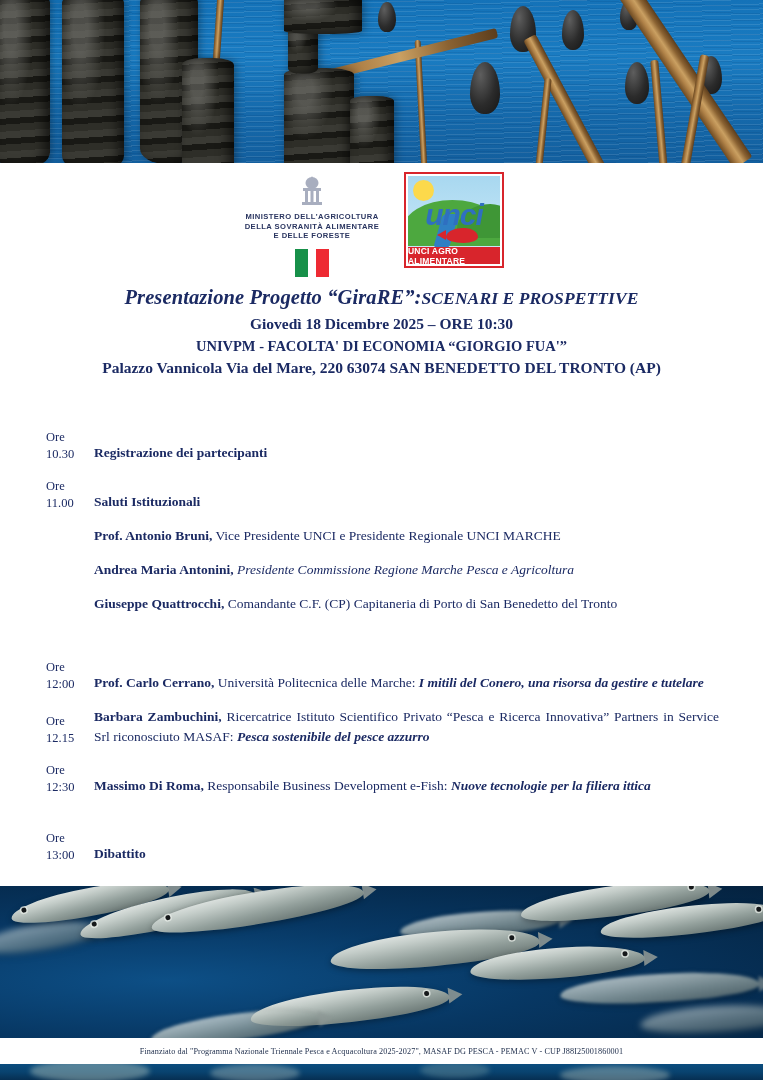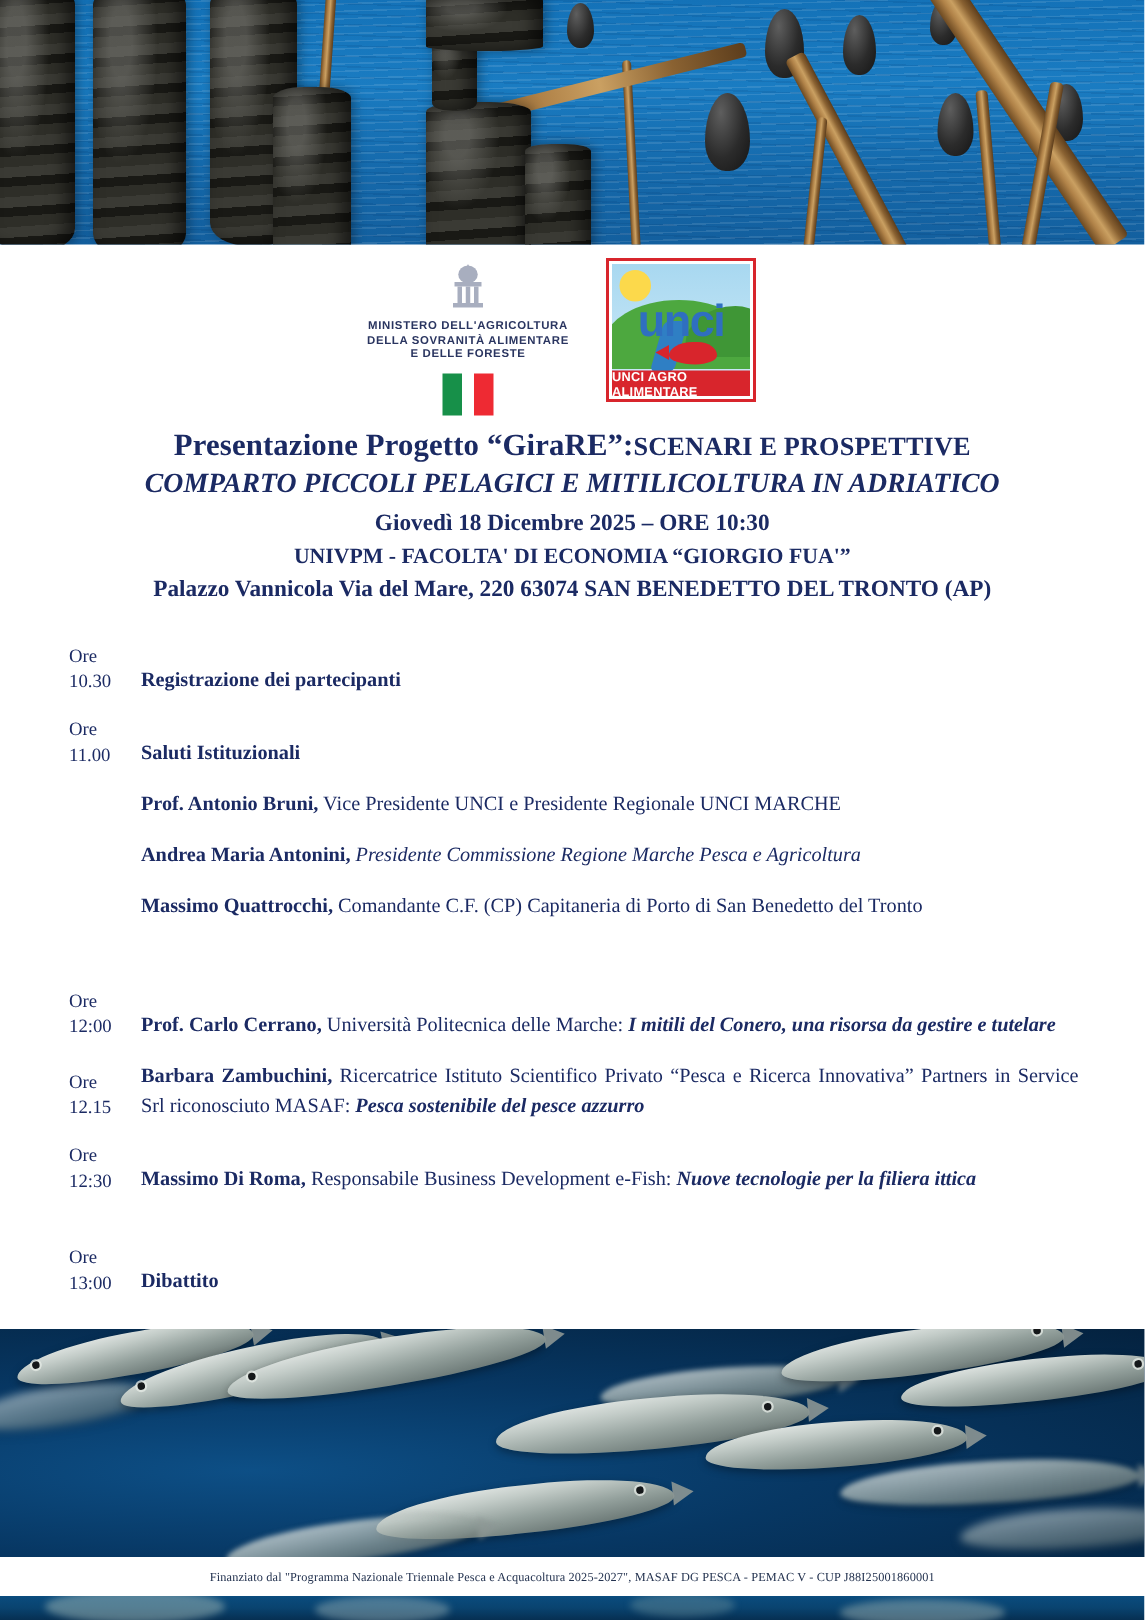--- a/index.html
+++ b/index.html
@@ -84,21 +84,21 @@
   }
   .unci-river {
     position: absolute; left: 30px; bottom: 16px; width: 16px; height: 34px;
     background: #2f7fc4; transform: skewX(-16deg); border-radius: 4px;
   }
   .unci-word {
     position: absolute; left: 0; right: 0; top: 24px;
     text-align: center;
     font-family: "Liberation Sans", sans-serif;
     font-weight: bold; font-size: 30px; letter-spacing: -1px;
-    color: #2f6fc0; line-height: 30px;
+    color: #2f6fc0; line-height: 30px; font-style: italic;
   }
   .unci-fish {
     position: absolute; left: 38px; top: 52px; width: 32px; height: 15px;
     background: #d8252c; border-radius: 50% 40% 45% 55% / 60% 60% 40% 40%;
   }
   .unci-fish:after {
     content: ""; position: absolute; left: -9px; top: 2px;
     border-top: 5px solid transparent; border-bottom: 5px solid transparent;
     border-right: 9px solid #d8252c;
   }
@@ -106,21 +106,21 @@
     position: absolute; left: 0; right: 0; bottom: 0; height: 17px;
     background: #d8252c; color: #fff;
     font-family: "Liberation Sans", sans-serif;
     font-weight: bold; font-size: 8.5px; letter-spacing: .2px;
     display: flex; align-items: center; justify-content: center;
   }
 
   
   .titleblock { position: absolute; left: 0; top: 284px; width: 763px; text-align: center; color: #1b2a63; }
   .t1 {
-    font-size: 20.5px; font-weight: bold; 
+    font-size: 20.5px; font-weight: bold; font-style: italic;
     line-height: 26px; letter-spacing: .1px; text-align: center;
   }
   .t1 .small { font-size: 17.5px; }
   .t2 {
     font-size: 18.5px; font-weight: bold; font-style: italic;
     line-height: 26px;
   }
   .t3 { font-size: 15.5px; font-weight: bold; line-height: 22px; margin-top: 2px; }
   .t4 { font-size: 14.5px; font-weight: bold; line-height: 22px; }
   .t5 { font-size: 15.5px; font-weight: bold; line-height: 22px; }
@@ -258,21 +258,20 @@
         <div class="unci-fish"></div>
         <div class="unci-banner">UNCI AGRO ALIMENTARE</div>
       </div>
     </div>
   </div>
 
   <div class="titleblock">
     <div class="t1">
       <span>Presentazione Progetto “GiraRE”:</span><span class="small">SCENARI E PROSPETTIVE</span>
     </div>
-    <div class="t2">COMPARTO PICCOLI PELAGICI E MITILICOLTURA IN ADRIATICO</div>
     <div class="t3">Giovedì 18 Dicembre 2025 – ORE 10:30</div>
     <div class="t4">UNIVPM - FACOLTA' DI ECONOMIA “GIORGIO FUA'”</div>
     <div class="t5">Palazzo Vannicola Via del Mare, 220 63074 SAN BENEDETTO DEL TRONTO (AP)</div>
   </div>
 
   <div class="program">
 
     <div class="row">
       <div class="time">Ore 10.30</div>
       <div class="desc">
@@ -301,21 +300,21 @@
       <div class="time"></div>
       <div class="desc">
         <span class="b">Andrea Maria Antonini,</span><span class="i"> Presidente Commissione Regione Marche  Pesca e Agricoltura</span>
       </div>
     </div>
     <div class="gap-sm"></div>
 
     <div class="row">
       <div class="time"></div>
       <div class="desc">
-        <span class="b">Massimo Quattrocchi,</span><span> Comandante C.F. (CP) Capitaneria di Porto di San Benedetto del Tronto</span>
+        <span class="b">Giuseppe Quattrocchi,</span><span> Comandante C.F. (CP) Capitaneria di Porto di San Benedetto del Tronto</span>
       </div>
     </div>
     <div class="gap-lg"></div>
 
     <div class="row">
       <div class="time"></div>
     </div>
     <div class="gap-md"></div>
 
     <div class="row">

